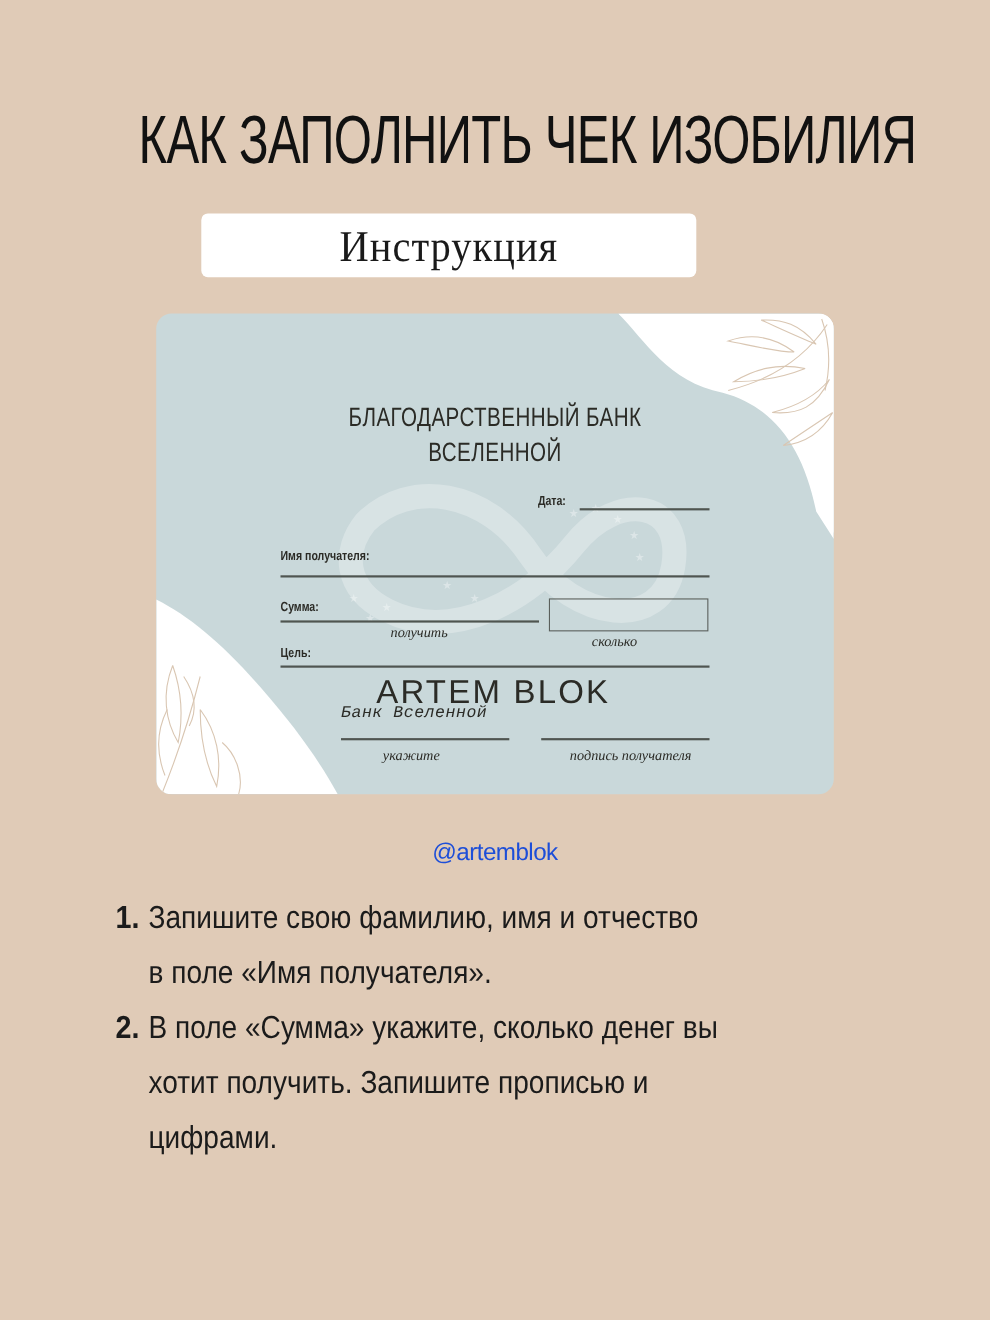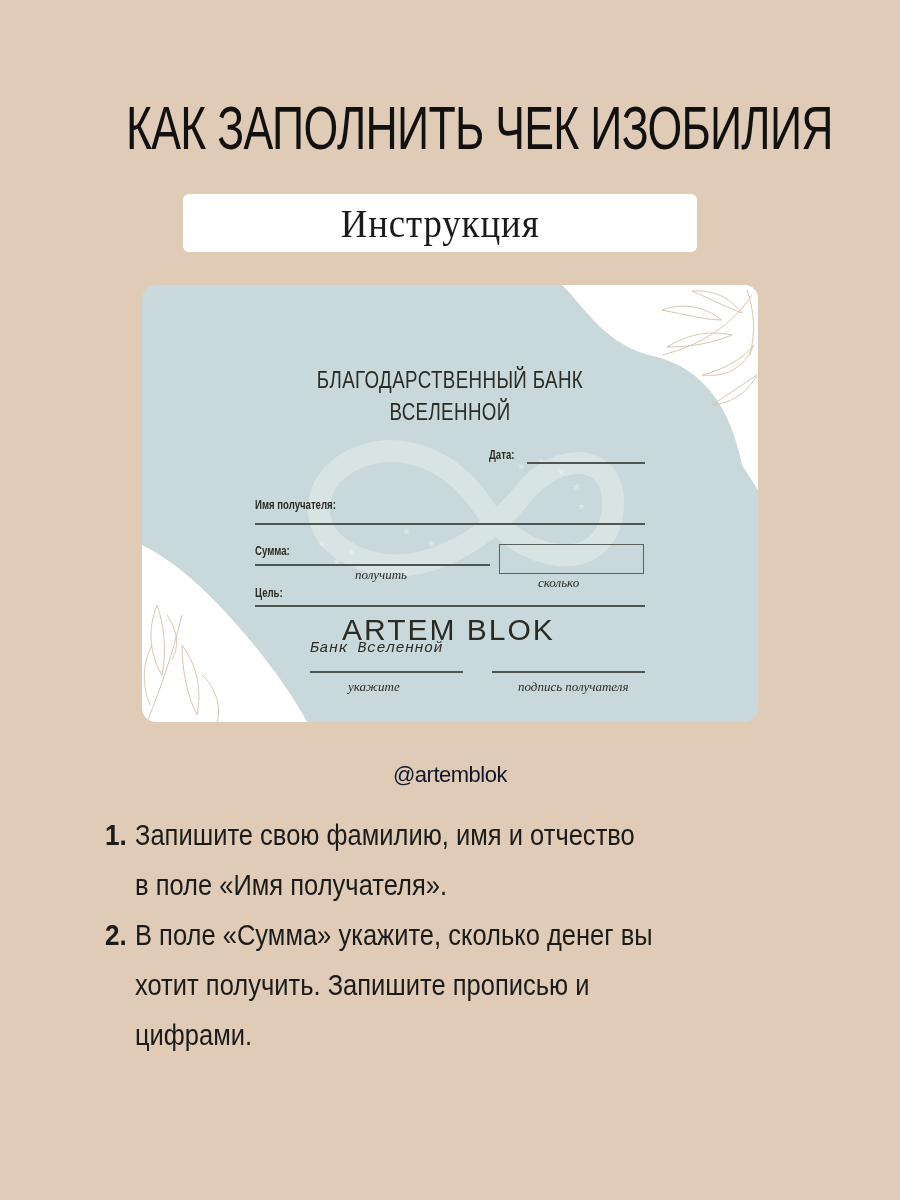--- a/index.html
+++ b/index.html
@@ -18,21 +18,21 @@
       font-size: 62px;
       line-height: 80px;
       color: #111;
       letter-spacing: -1px;
       transform: scaleX(0.72);
       transform-origin: 450px 0;
       white-space: nowrap;
     }
     .subtitle-box {
       position: absolute;
-      left: 183px; top: 194px; width: 514px; height: 58px;
+      left: 183px; top: 194px; width: 450px; height: 58px;
       background: #ffffff;
       border-radius: 6px;
       display: flex; align-items: center; justify-content: center;
     }
     .subtitle {
       font-family: "Liberation Serif", serif;
       font-size: 40px;
       color: #1a1a1a;
       transform: scaleX(0.92);
       letter-spacing: 1px;
@@ -90,21 +90,21 @@
       color: rgba(255,255,255,0.25);
       letter-spacing: 2px;
     }
 
     .handle {
       position: absolute;
       left: 0; top: 762px; width: 900px;
       text-align: center;
       font-family: "Liberation Sans", sans-serif;
       font-size: 22px;
-      color: #0f172a;
+      color: #1d4ed8;
       letter-spacing: -0.5px;
     }
 
     .steps {
       position: absolute;
       left: 105px; top: 810px; width: 720px;
       font-family: "Liberation Sans", sans-serif;
       color: #1b1b1b;
     }
     .step { display: flex; font-size: 29px; line-height: 50px; }

